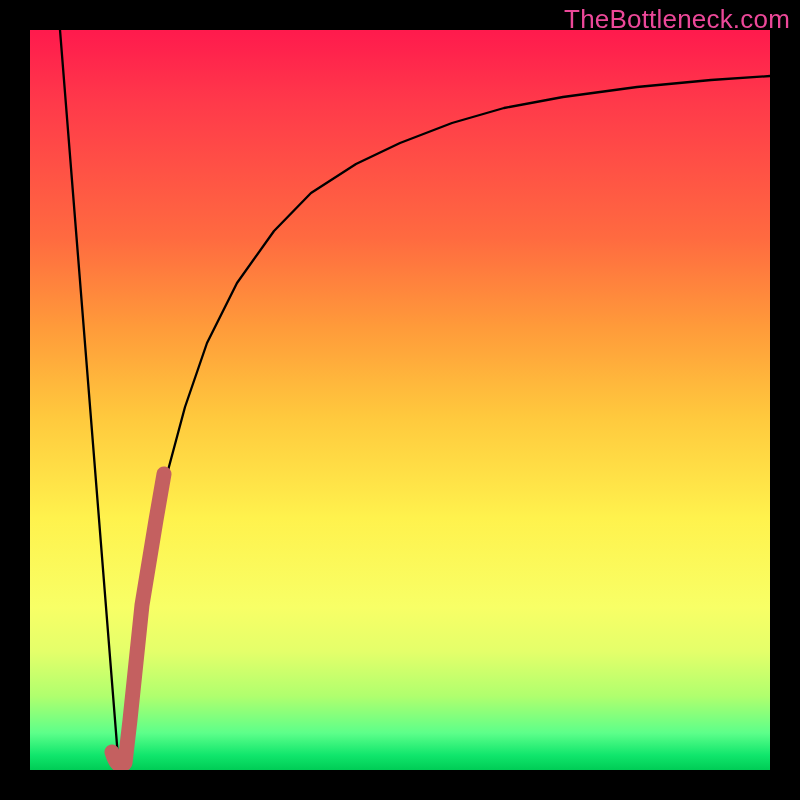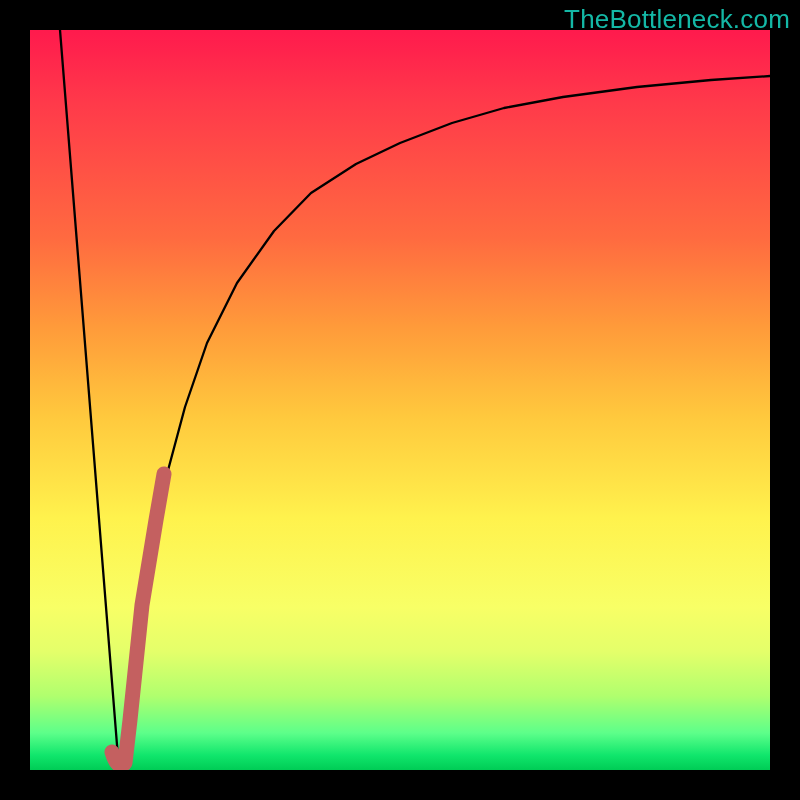--- a/index.html
+++ b/index.html
@@ -52,21 +52,21 @@
     top: 0;
     width: 740px;
     height: 740px;
   }
   .watermark {
     position: absolute;
     top: 4px;
     right: 10px;
     font-size: 26px;
     font-weight: 500;
-    color: #14b8a6;
+    color: #ec4899;
     letter-spacing: 0.2px;
   }
 </style>
 </head>
 <body>
 
 <div class="frame">
   <div class="watermark">TheBottleneck.com</div>
 
   <div class="plot-area">

